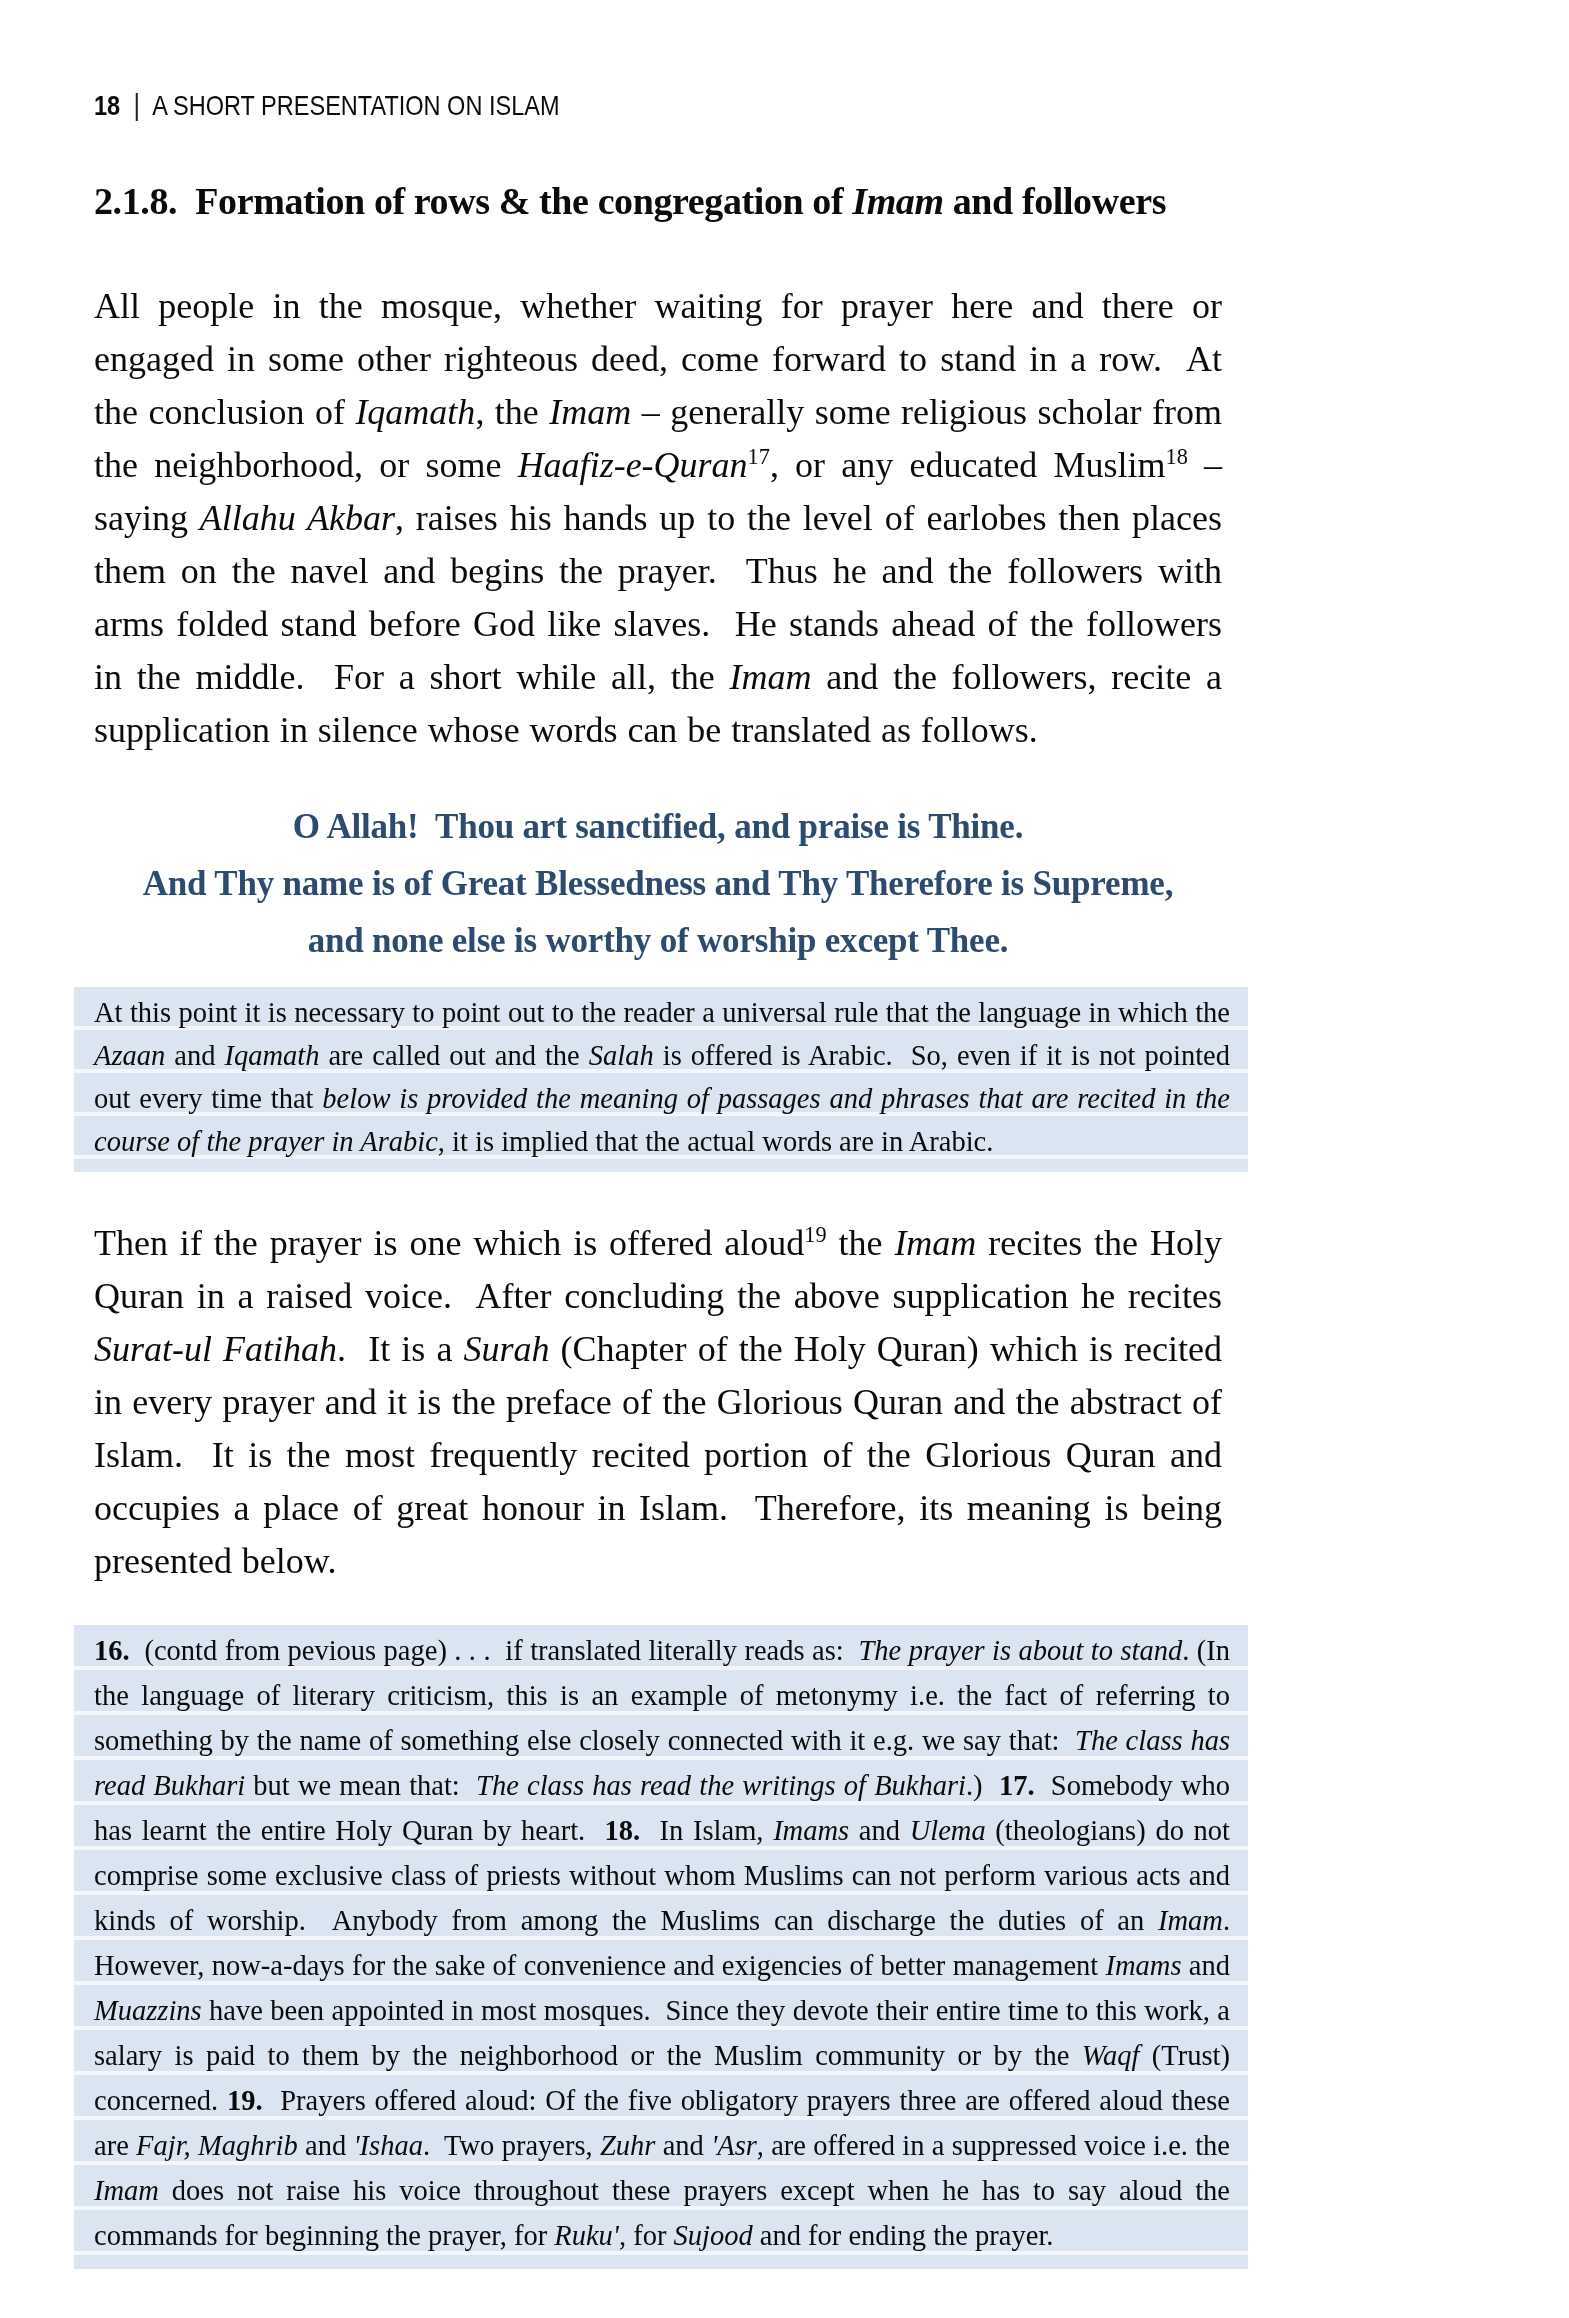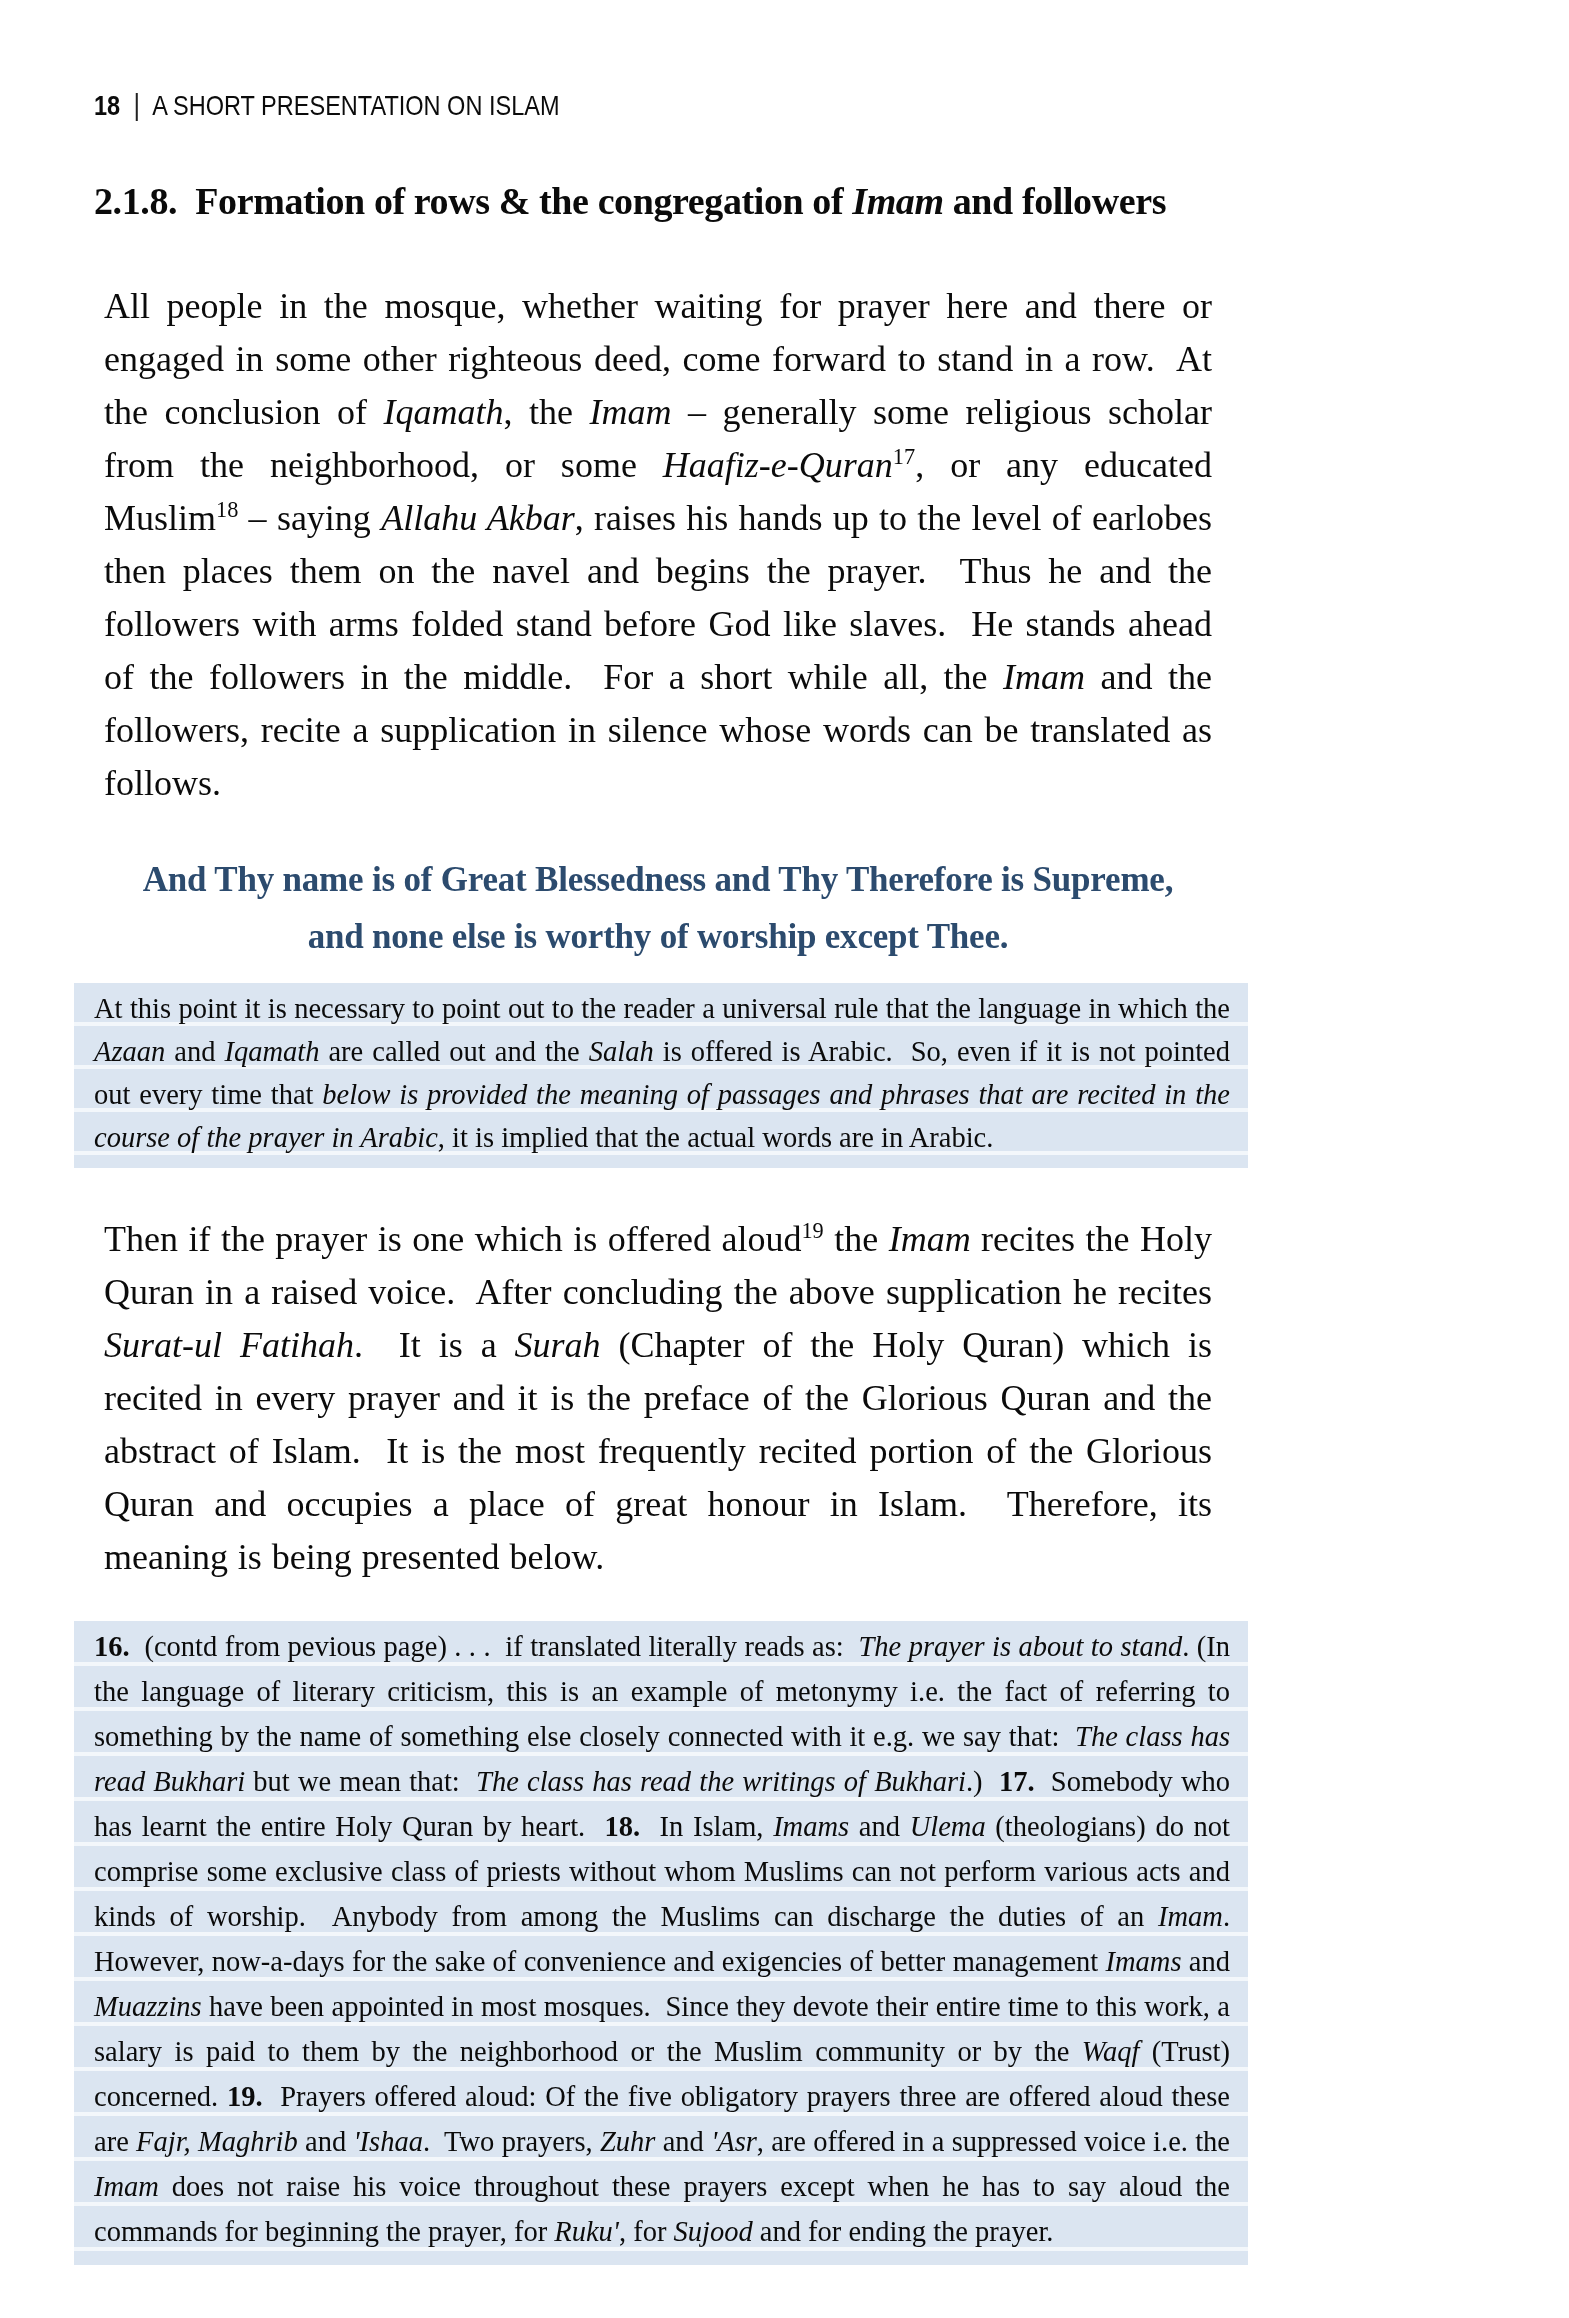--- a/index.html
+++ b/index.html
@@ -47,21 +47,21 @@
     font-weight: 700;
     margin: 0 0 54px 0;
     letter-spacing: -0.4px;
   }
 
   
   p.body-par {
     font-size: 36px;
     line-height: 53px;
     text-align: justify;
-    margin: 10px;
+    margin: 0;
     word-spacing: 0.9px;
   }
   p.body-par sup, .hl-block sup {
     font-size: 0.62em;
     line-height: 0;
     vertical-align: super;
   }
 
   
   .supplication {
@@ -115,20 +115,21 @@
     <span class="pageno">18</span>
     <span class="sep">|</span>
     <span class="title">A SHORT PRESENTATION ON ISLAM</span>
   </div>
 
   <h1 class="section-heading">2.1.8.&nbsp; Formation of rows &amp; the congregation of <em>Imam</em> and followers</h1>
 
   <p class="body-par">All people in the mosque, whether waiting for prayer here and there or engaged in some other righteous deed, come forward to stand in a row.&nbsp; At the conclusion of <em>Iqamath</em>, the <em>Imam</em> – generally some religious scholar from the neighborhood, or some <em>Haafiz-e-Quran</em><sup>17</sup>, or any educated Muslim<sup>18</sup> – saying <em>Allahu Akbar</em>, raises his hands up to the level of earlobes then places them on the navel and begins the prayer.&nbsp; Thus he and the followers with arms folded stand before God like slaves.&nbsp; He stands ahead of the followers in the middle.&nbsp; For a short while all, the <em>Imam</em> and the followers, recite a supplication in silence whose words can be translated as follows.</p>
 
   <div class="supplication" style="color: rgb(44, 75, 110);">
+    <div>O Allah!&nbsp; Thou art sanctified, and praise is Thine.</div>
     <div>And Thy name is of Great Blessedness and Thy Therefore is Supreme,</div>
     <div>and none else is worthy of worship except Thee.</div>
   </div>
 
   <div class="hl-block note-block" style="--hl: #dbe5f1;">At this point it is necessary to point out to the reader a universal rule that the language in which the <em>Azaan</em> and <em>Iqamath</em> are called out and the <em>Salah</em> is offered is Arabic.&nbsp; So, even if it is not pointed out every time that <em>below is provided the meaning of passages and phrases that are recited in the course of the prayer in Arabic</em>, it is implied that the actual words are in Arabic.</div>
 
   <div class="body-par2-wrap">
     <p class="body-par">Then if the prayer is one which is offered aloud<sup>19</sup> the <em>Imam</em> recites the Holy Quran in a raised voice.&nbsp; After concluding the above supplication he recites <em>Surat-ul Fatihah</em>.&nbsp; It is a <em>Surah</em> (Chapter of the Holy Quran) which is recited in every prayer and it is the preface of the Glorious Quran and the abstract of Islam.&nbsp; It is the most frequently recited portion of the Glorious Quran and occupies a place of great honour in Islam.&nbsp; Therefore, its meaning is being presented below.</p>
   </div>
 

